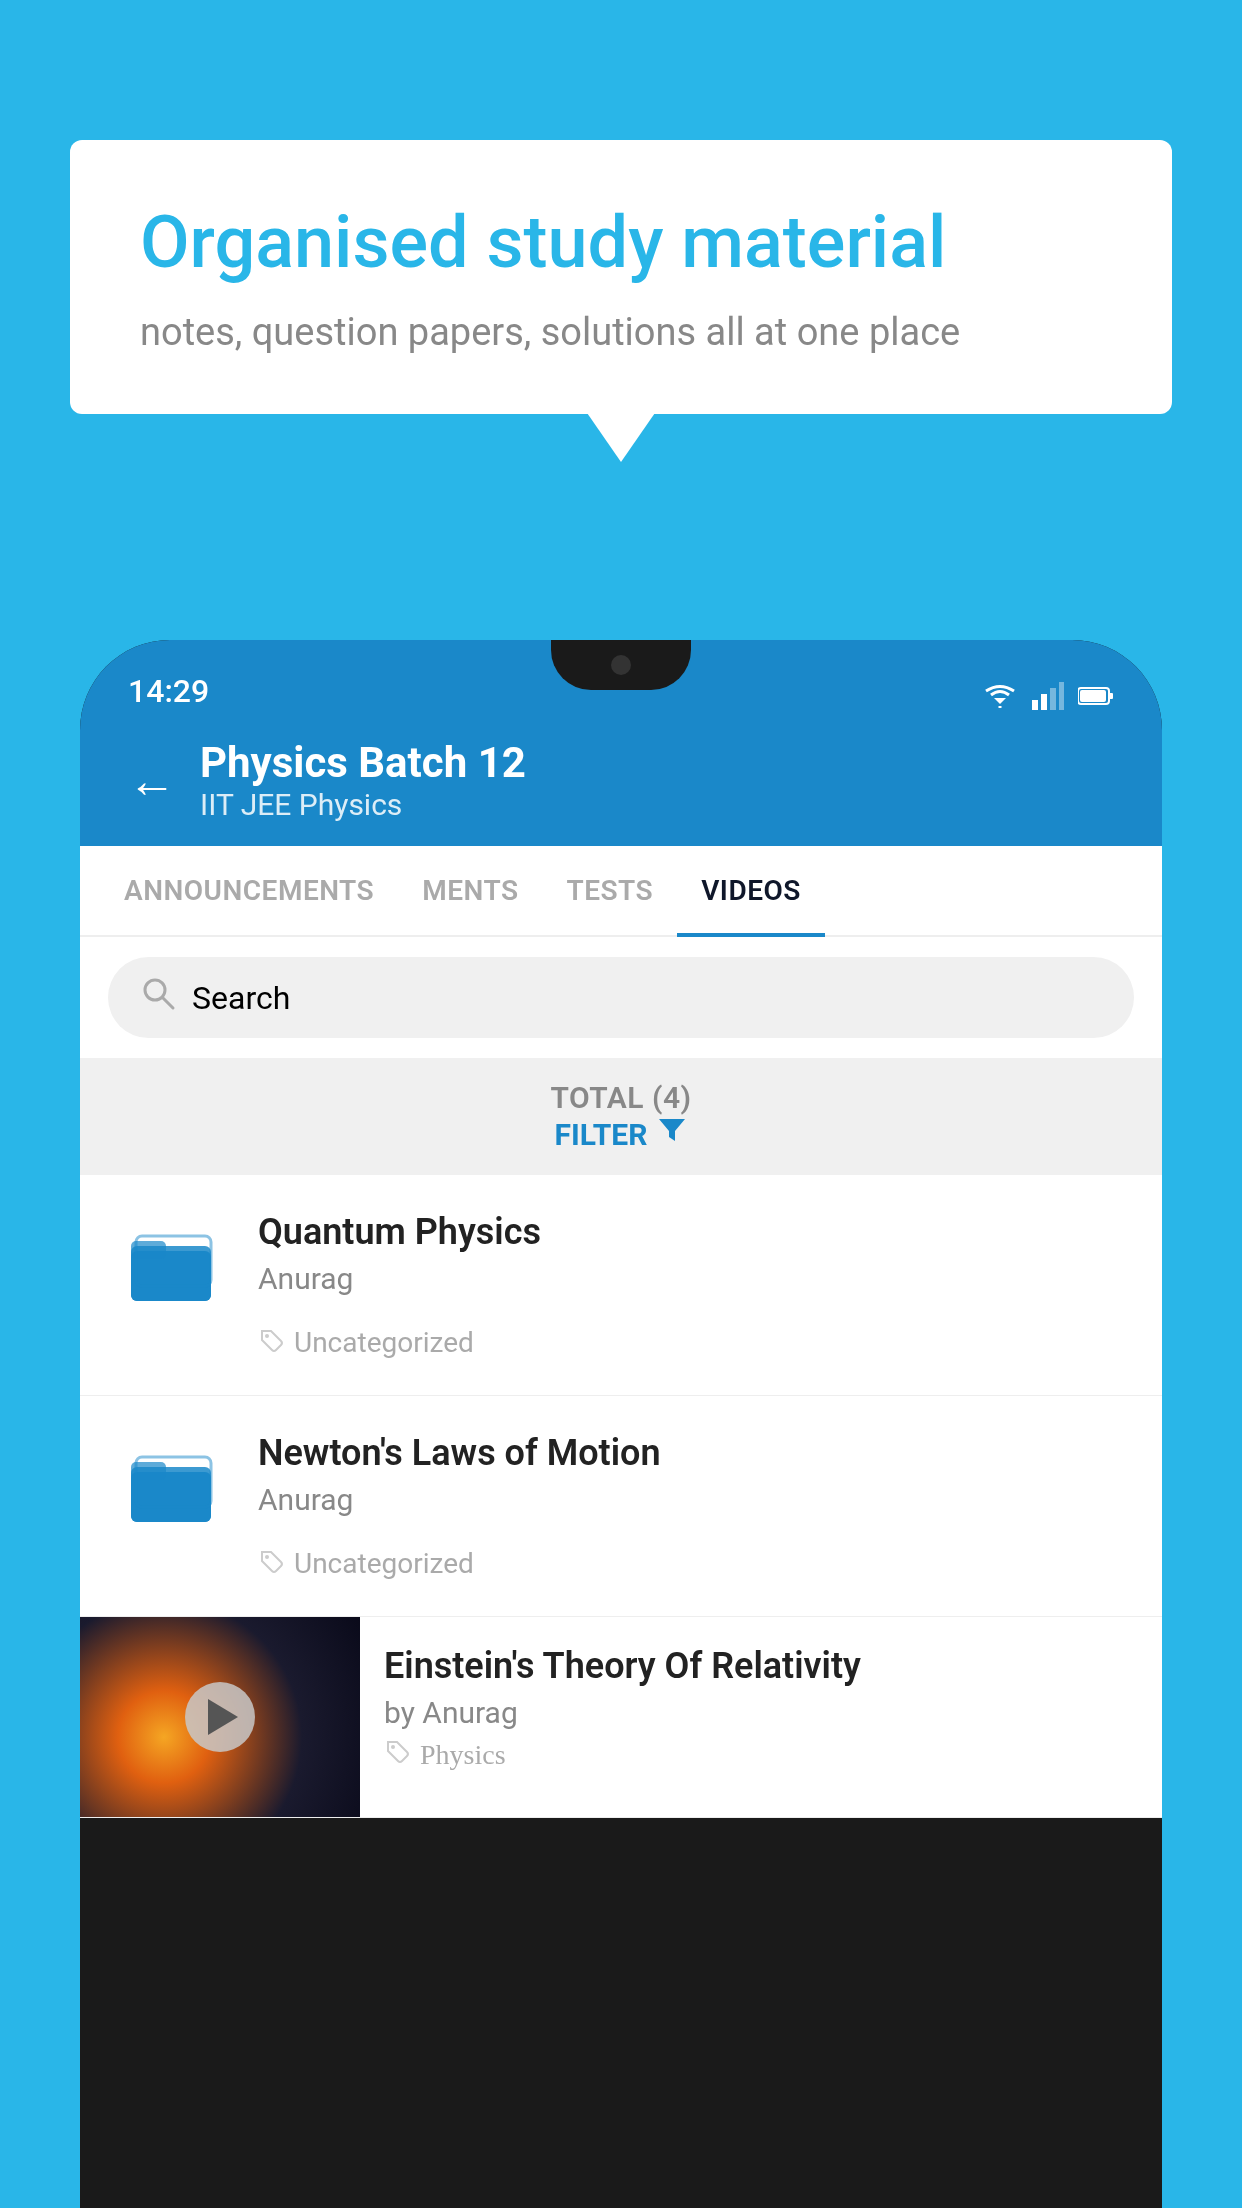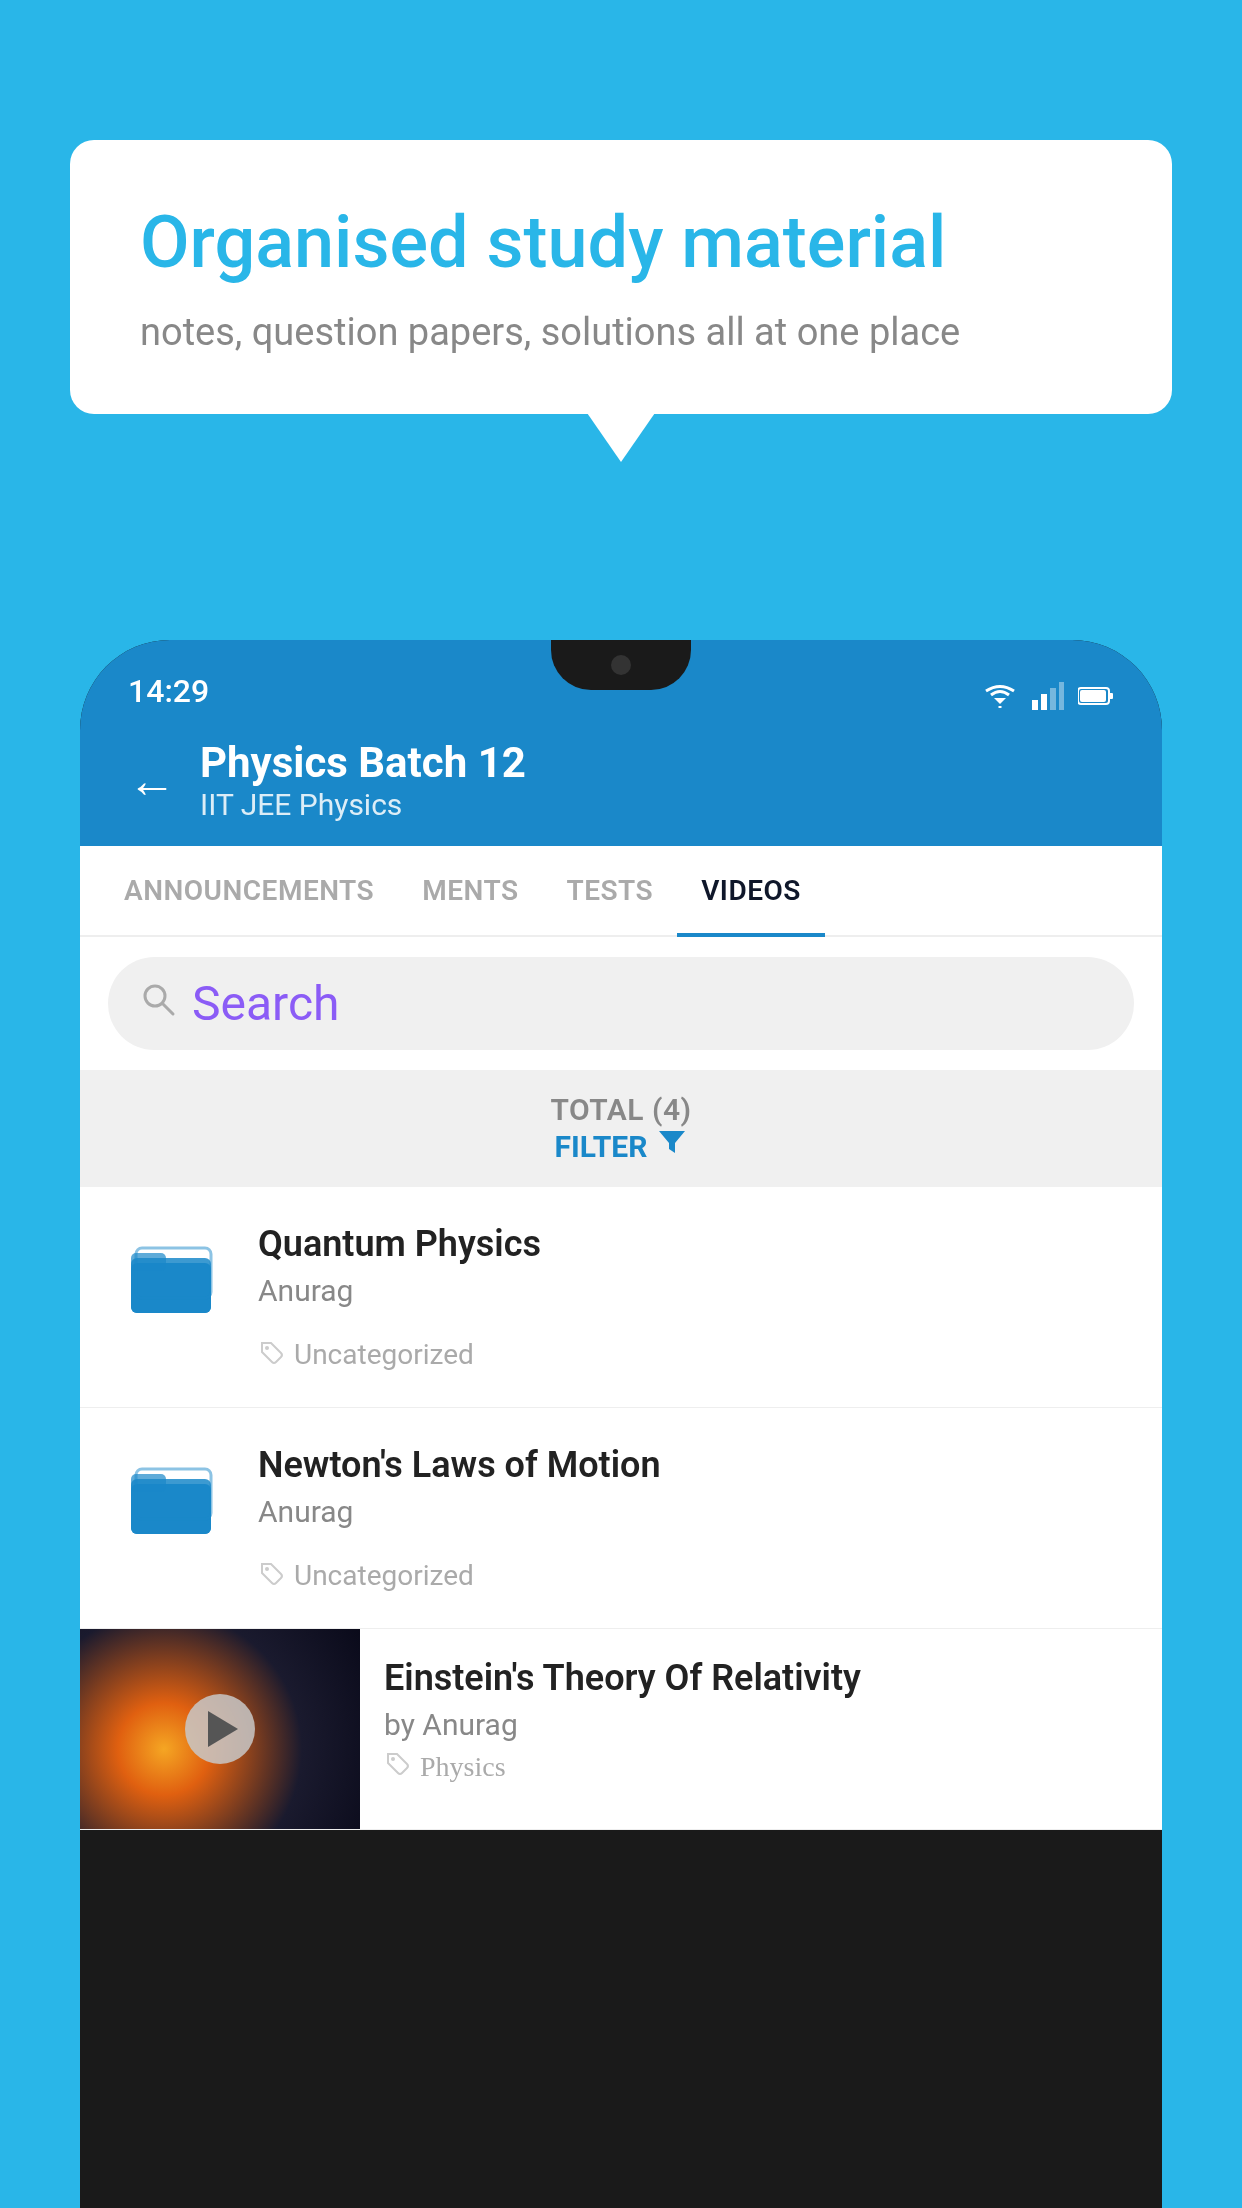--- a/index.html
+++ b/index.html
@@ -16,21 +16,21 @@
     
     .speech-bubble-container {
       position: absolute;
       top: 140px;
       left: 70px;
       right: 70px;
     }
 
     .speech-bubble {
       background: white;
-      border-radius: 24px;
+      border-radius: 12px;
       padding: 60px 70px 60px 70px;
       position: relative;
     }
 
     .speech-bubble::after {
       content: '';
       position: absolute;
       bottom: -48px;
       left: 50%;
       transform: translateX(-50%);
@@ -194,22 +194,22 @@
       padding: 18px 32px;
       gap: 16px;
     }
 
     .search-icon-wrap {
       color: #aaa;
       font-size: 38px;
     }
 
     .search-placeholder {
-      color: #8b5cf6;
-      font-size: 48px;
+      color: #000000;
+      font-size: 32px;
     }
 
     
     .filter-bar {
       background: #f0f0f0;
       padding: 22px 36px;
       display: flex;
       align-items: center;
       justify-content: space-between;
       flex-direction: column;

